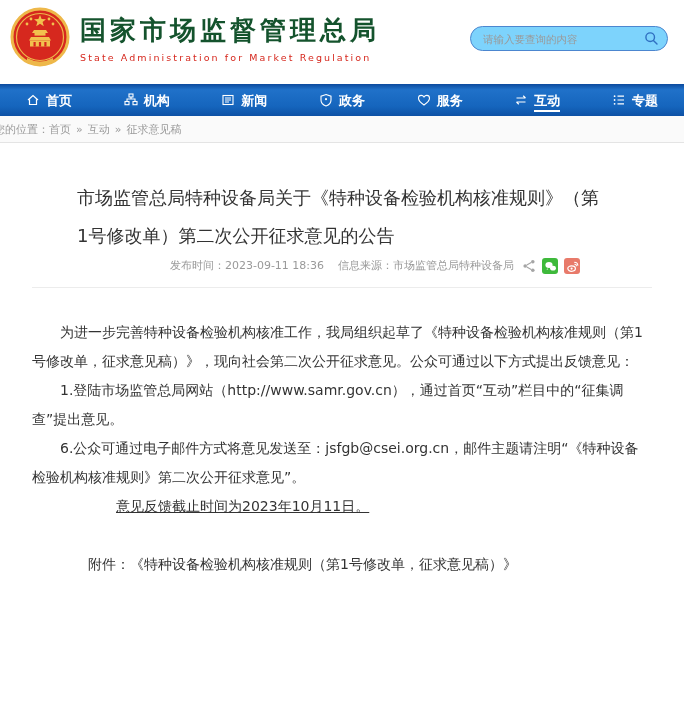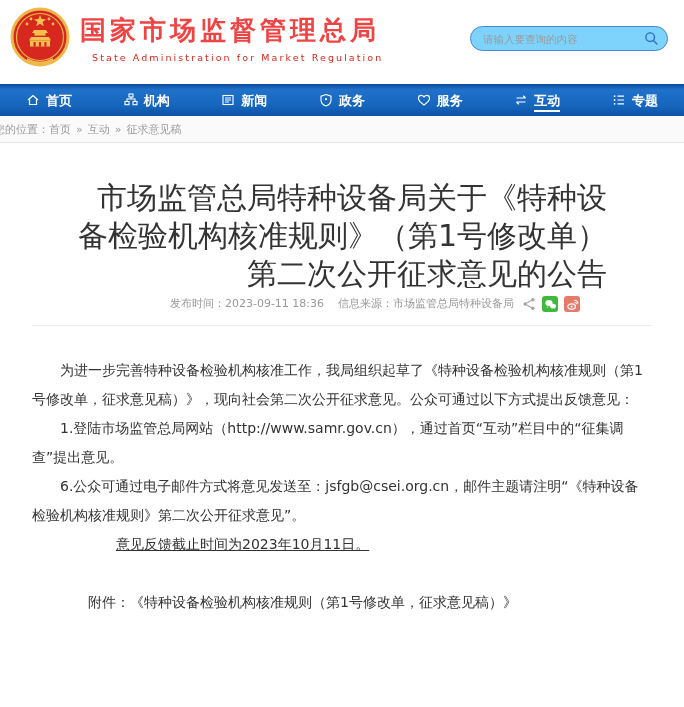--- a/index.html
+++ b/index.html
@@ -3,22 +3,22 @@
 <meta charset="utf-8">
 <style>
   * { margin:0; padding:0; box-sizing:border-box; }
   html,body { width:684px; background:#fff; font-family:"DejaVu Sans","Liberation Sans",sans-serif; }
   body { min-height:707px; overflow:hidden; }
 
   
   .header { position:relative; height:84px; background:#fff; }
   .emblem { position:absolute; left:8px; top:6px; width:64px; height:64px; }
   .title-block { position:absolute; left:80px; top:14px; }
-  .site-name { color:#ef4444; font-size:26px; font-weight:bold; letter-spacing:4px; line-height:32px; }
-  .site-name-en { color:#d6281e; font-size:9.5px; letter-spacing:2.1px; margin-top:6px;margin-left:12px; }
+  .site-name { color:#14532d; font-size:26px; font-weight:bold; letter-spacing:4px; line-height:32px; }
+  .site-name-en { color:#d6281e; font-size:9.5px; letter-spacing:2.1px; margin-top:6px; }
   .search-box { position:absolute; right:16px; top:26px; width:198px; height:25px;
     border:1px solid #4c86cf; border-radius:13px; background:#7dd3fc;
     display:flex; align-items:center; padding:0 8px 0 12px; }
   .search-box input { flex:1; border:none; outline:none; font-size:10.5px; color:#333;
     font-family:inherit; background:transparent; }
   .search-box input::placeholder { color:#9a9a9a; }
   .search-btn { border:none; background:transparent; cursor:pointer; display:flex; align-items:center; padding:0; }
 
   
   .nav { height:32px; background:linear-gradient(180deg,#0c4a9e 0%, #2071c9 18%, #1565bd 70%, #0d51a5 100%);
@@ -30,22 +30,22 @@
   .nav-item.active .lbl { border-bottom:2px solid #fff; padding-bottom:3px; margin-bottom:-5px; }
 
   
   .breadcrumb-bar { height:27px; background:#fafafa; border-bottom:1px solid #e4e4e4;
     display:flex; align-items:center; font-size:11px; color:#9a9a9a; margin-left:-6px; }
   .breadcrumb-bar a { color:#9a9a9a; text-decoration:none; cursor:pointer; }
   .breadcrumb-bar .sep { margin:0 5px; }
 
   
   .article { padding:0 32px; }
-  .article-title { width:530px; margin:36px auto 0 auto; text-align:right;
-    font-size:30px; line-height:38px; color:#333; font-weight:500; }
+  .article-title { width:530px; margin:36px auto 0 auto; text-align:left;
+    font-size:18px; line-height:38px; color:#333; font-weight:500; }
   .meta { position:relative; margin-top:3px; text-align:center; font-size:11px; color:#999; height:18px; }
   .meta .m-label { color:#999; }
   .meta .m-gap { display:inline-block; width:14px; }
   .share-group { position:absolute; right:72px; top:0; display:flex; align-items:center; gap:6px; }
   .share-group .sq { width:16px; height:16px; border-radius:3px; display:flex; align-items:center;
     justify-content:center; cursor:pointer; }
   .divider { border:none; border-top:1px solid #ececec; margin-top:11px; }
 
   .body-text { margin-top:30px; font-size:14px; color:#333; line-height:29px; }
   .body-text p { text-indent:2em; }

